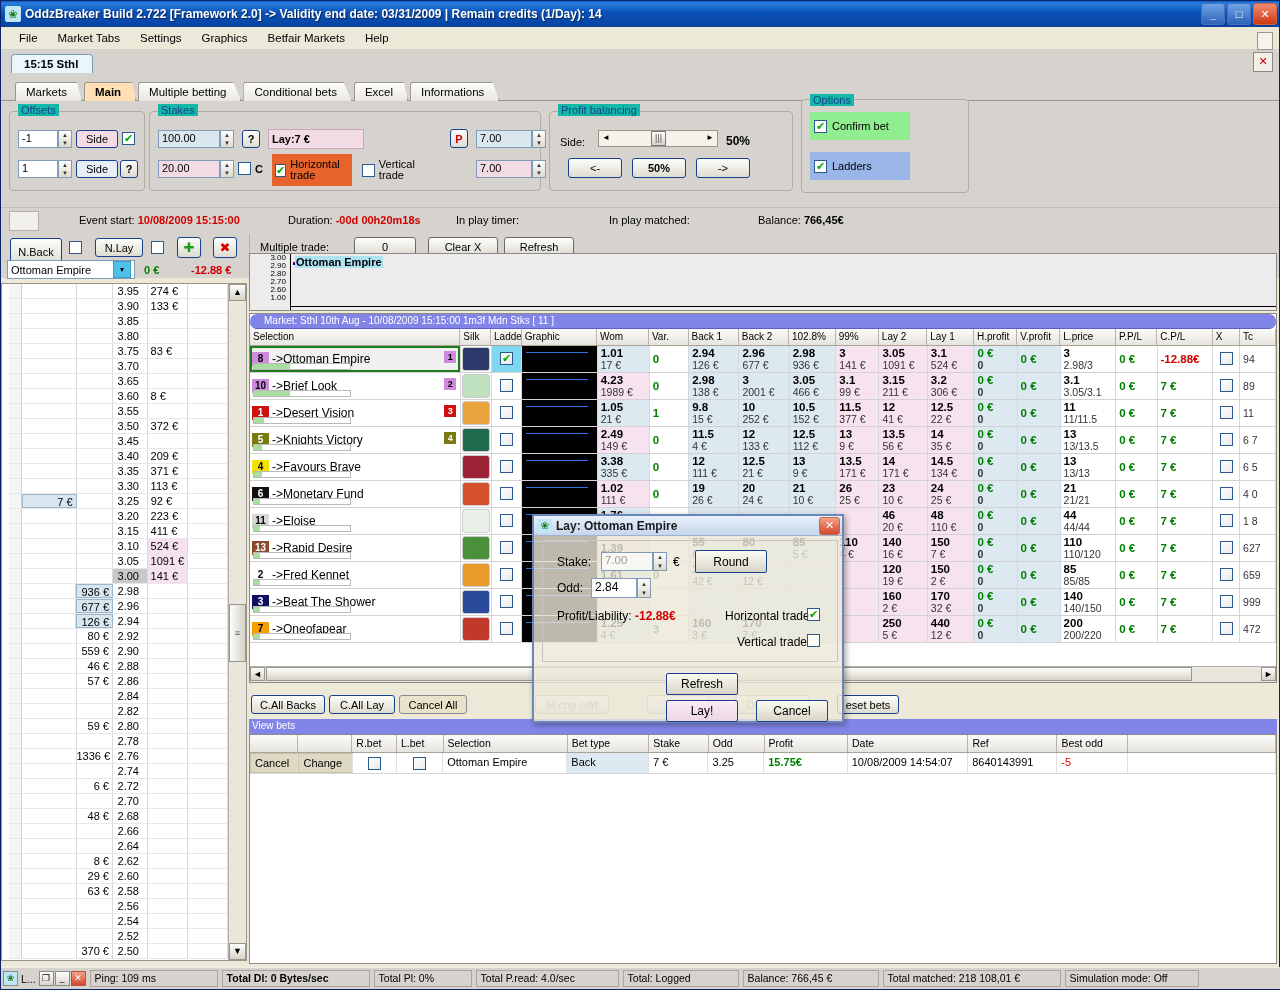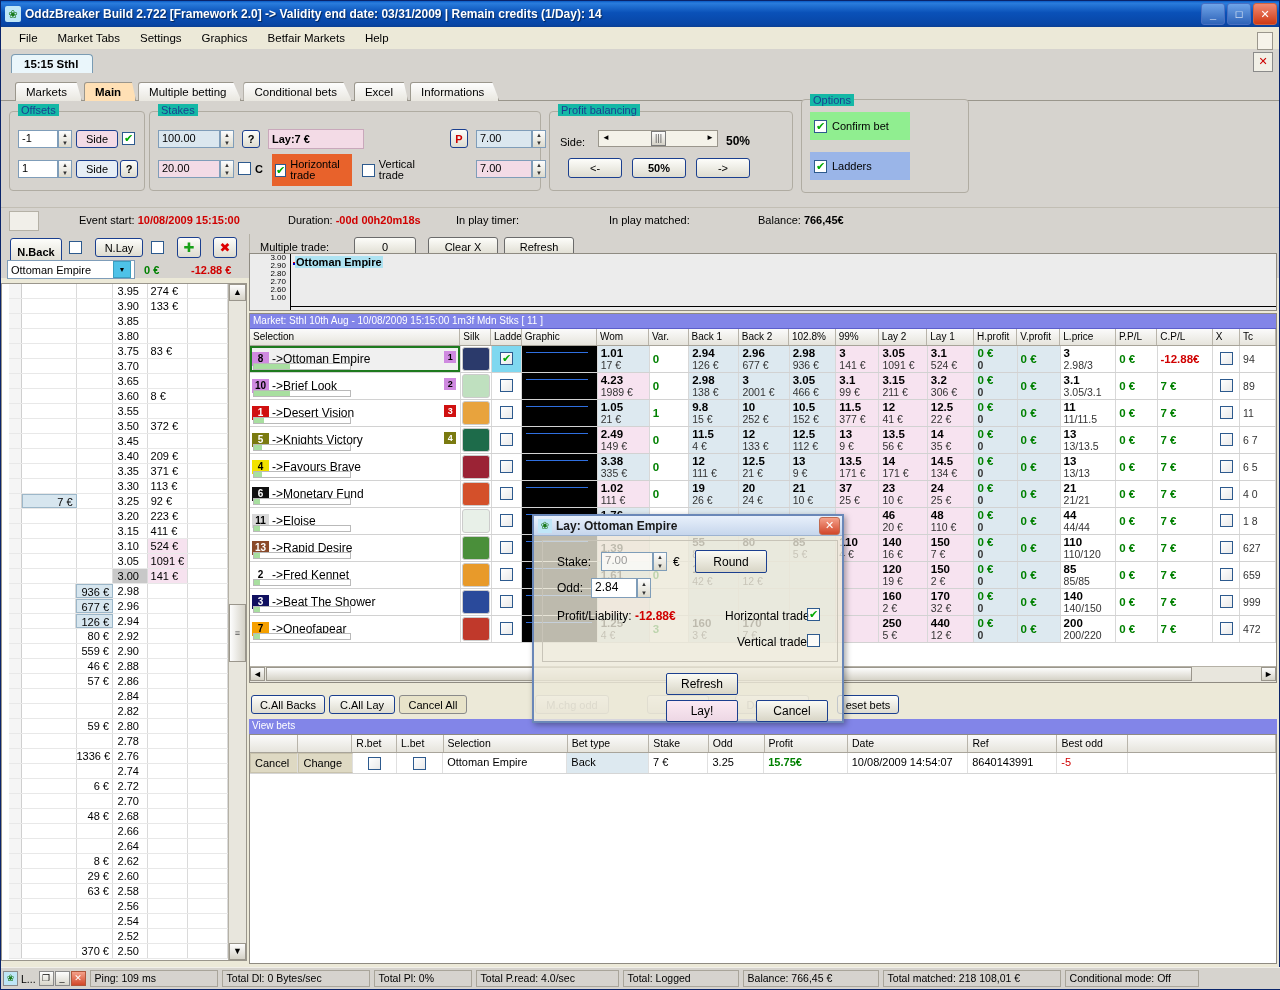--- a/index.html
+++ b/index.html
@@ -97,22 +97,22 @@
   .chart-yaxis{position:absolute;left:2px;top:0;width:36px;height:100%;font-size:8px;
      line-height:8px;color:#000;text-align:right;padding-right:2px;box-sizing:border-box;}
   .chart-plot{position:absolute;left:40px;top:0;right:0;bottom:0;border-left:1px solid #000;}
   .chart-label{position:absolute;left:4px;top:2px;background:#aee3f2;font-size:11px;font-weight:bold;
      padding:0 1px;white-space:nowrap;}
   .chart-hline{position:absolute;left:2px;top:8px;width:24px;height:2px;}
 
   
   .marketpane{position:absolute;left:248px;top:312px;right:2px;top:312px;height:370px;
      border:1px solid #8f8b82;background:#fff;box-sizing:border-box;overflow:hidden;}
-  .mkt-title{height:15px;background:#8285e8;color:#fff;font-size:10px;padding:1px 3px;box-sizing:border-box;
-     border-bottom:1px solid #5b5ecb;white-space:nowrap;overflow:hidden;}
+  .mkt-title{height:15px;background:#8285e8;color:#fff;font-size:10px;padding:1px 14px;box-sizing:border-box;
+     border-bottom:1px solid #5b5ecb;white-space:nowrap;overflow:hidden;border-radius:7px;}
   .mkt-head{display:flex;height:17px;background:linear-gradient(180deg,#fbfbfb,#e6e4dc);
      border-bottom:1px solid #a8a49a;font-size:10px;box-sizing:border-box;}
   .mkt-head div{border-right:1px solid #b8b4aa;padding:2px 0 0 3px;box-sizing:border-box;
      white-space:nowrap;overflow:hidden;}
   .mkt-row{display:flex;height:27px;border-bottom:1px solid #d2d2d2;box-sizing:border-box;font-size:11px;}
   .mc{border-right:1px solid #d8d8d8;box-sizing:border-box;position:relative;overflow:hidden;}
   .two{display:flex;flex-direction:column;justify-content:center;padding-left:3px;height:100%;box-sizing:border-box;}
   .two .t{font-weight:bold;font-size:11.5px;line-height:12px;}
   .two .b{font-size:10.5px;line-height:12px;color:#333;}
   .bg-blue{background:#dde9f0;}
@@ -318,21 +318,21 @@
     </div>
     <div class="item" style="left:455px;">In play timer:</div>
     <div class="item" style="left:608px;">In play matched:</div>
     <div class="item" style="left:757px;">
       <span>Balance:</span>
       <span class="bold">766,45€</span>
     </div>
   </div>
 
   <div class="actionstrip">
-    <div class="btn" style="position:absolute;left:9px;top:4px;width:52px;height:27px;font-weight:bold;">N.Back</div>
+    <div class="btn" style="position:absolute;left:9px;top:4px;width:52px;height:27px;">N.Back</div>
     <div class="cbx" style="position:absolute;left:68px;top:7px;"></div>
     <div class="btn" style="position:absolute;left:94px;top:4px;width:48px;height:19px;">N.Lay</div>
     <div class="cbx" style="position:absolute;left:150px;top:7px;"></div>
     <div class="btn" style="position:absolute;left:176px;top:3px;width:24px;height:21px;color:#18a018;font-weight:bold;font-size:13px;">✚</div>
     <div class="btn" style="position:absolute;left:212px;top:3px;width:24px;height:21px;color:#d00;font-weight:bold;font-size:13px;">✖</div>
 
     <div style="position:absolute;left:248px;top:0;right:2px;height:44px;border-left:1px solid #b5b1a6;">
       <span class="lbl" style="position:absolute;left:10px;top:7px;">Multiple trade:</span>
       <div class="btn" style="position:absolute;left:104px;top:3px;width:62px;height:19px;border-color:#6b6b6b;">0</div>
       <div class="btn" style="position:absolute;left:178px;top:3px;width:70px;height:19px;border-color:#6b6b6b;">Clear X</div>
@@ -1315,21 +1315,21 @@
             </div>
           </div>
           <div class="mc bg-blue" style="width:52px">
             <div class="two">
               <span class="t">21</span>
               <span class="b">10 €</span>
             </div>
           </div>
           <div class="mc bg-pink" style="width:48px">
             <div class="two">
-              <span class="t">37</span>
+              <span class="t">26</span>
               <span class="b">25 €</span>
             </div>
           </div>
           <div class="mc bg-pink" style="width:54px">
             <div class="two">
               <span class="t">23</span>
               <span class="b">10 €</span>
             </div>
           </div>
           <div class="mc bg-pink" style="width:52px">
@@ -1984,22 +1984,22 @@
 
   <div class="statusbar">
     <div class="mini">
       <span class="mb" style="background:#bfe6f7;color:#1a7a1a;">❀</span>
       <span style="font-size:10.5px;margin:0 2px;">L...</span>
       <span class="mb">❐</span>
       <span class="mb">_</span>
       <span class="mb cl">✕</span>
     </div>
     <div class="sb-cell" style="width:128px;">Ping: 109 ms</div>
-    <div class="sb-cell" style="width:148px;">Total Dl: 0 Bytes/sec</div>
+    <div class="sb-cell" style="width:148px;font-weight:bold;">Total Dl: 0 Bytes/sec</div>
     <div class="sb-cell" style="width:98px;">Total Pl: 0%</div>
     <div class="sb-cell" style="width:143px;">Total P.read: 4.0/sec</div>
     <div class="sb-cell" style="width:116px;">Total: Logged</div>
     <div class="sb-cell" style="width:136px;">Balance: 766,45 €</div>
     <div class="sb-cell" style="width:178px;">Total matched: 218 108,01 €</div>
-    <div class="sb-cell" style="width:134px;">Conditional mode: Off</div>
+    <div class="sb-cell" style="width:134px;">Simulation mode: Off</div>
   </div>
 
 </div>
 
 </body></html>

